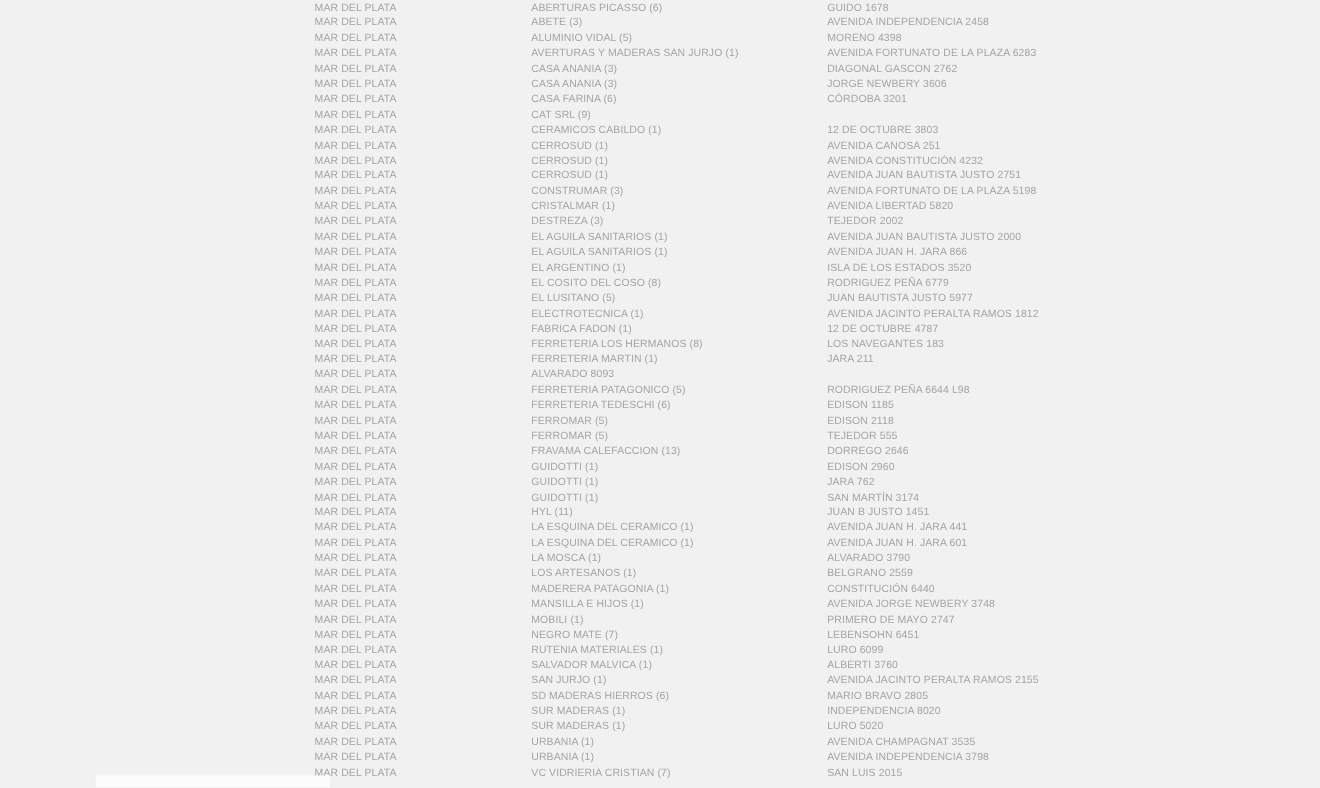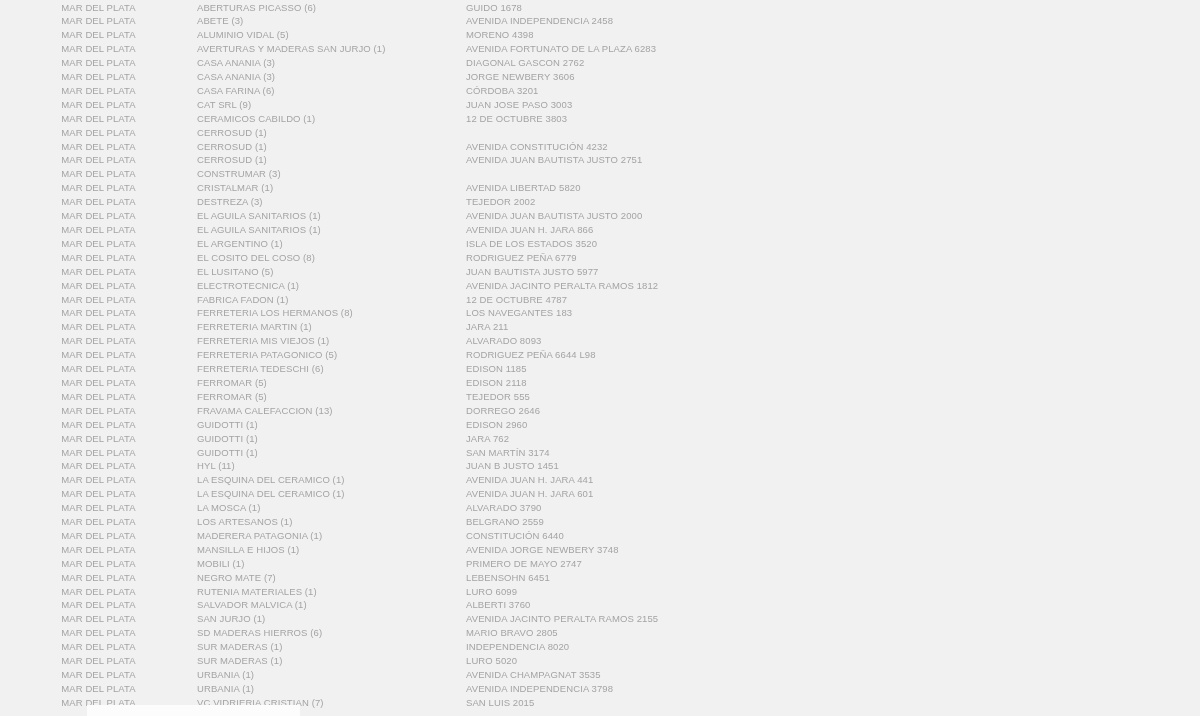--- a/index.html
+++ b/index.html
@@ -23,23 +23,23 @@
   .row {
     display: flex;
     height: 13.92px;
     line-height: 13.92px;
     font-size: 9.5px;
     color: #a4a4a4;
     letter-spacing: 0.1px;
     white-space: nowrap;
   }
   .cell-city {
+    margin-left: 286px;
     width: 197px;
     flex: 0 0 auto;
-    text-align: center;
   }
   .cell-business {
     width: 269px;
     flex: 0 0 auto;
   }
   .cell-address {
     flex: 1 1 auto;
   }
   .page-break-box {
     position: absolute;
@@ -92,49 +92,50 @@
 
   <div class="row">
     <span class="cell-city">MAR DEL PLATA</span>
     <span class="cell-business">CASA FARINA (6)</span>
     <span class="cell-address">CÓRDOBA 3201</span>
   </div>
 
   <div class="row">
     <span class="cell-city">MAR DEL PLATA</span>
     <span class="cell-business">CAT SRL (9)</span>
-    <span class="cell-address">JUAN JOSE PASO 3003</span>
   </div>
 
   <div class="row">
     <span class="cell-city">MAR DEL PLATA</span>
     <span class="cell-business">CERAMICOS CABILDO (1)</span>
     <span class="cell-address">12 DE OCTUBRE 3803</span>
   </div>
 
   <div class="row">
     <span class="cell-city">MAR DEL PLATA</span>
     <span class="cell-business">CERROSUD (1)</span>
+    <span class="cell-address">AVENIDA CANOSA 251</span>
   </div>
 
   <div class="row">
     <span class="cell-city">MAR DEL PLATA</span>
     <span class="cell-business">CERROSUD (1)</span>
     <span class="cell-address">AVENIDA CONSTITUCIÓN 4232</span>
   </div>
 
   <div class="row">
     <span class="cell-city">MAR DEL PLATA</span>
     <span class="cell-business">CERROSUD (1)</span>
     <span class="cell-address">AVENIDA JUAN BAUTISTA JUSTO 2751</span>
   </div>
 
   <div class="row">
     <span class="cell-city">MAR DEL PLATA</span>
     <span class="cell-business">CONSTRUMAR (3)</span>
+    <span class="cell-address">AVENIDA FORTUNATO DE LA PLAZA 5198</span>
   </div>
 
   <div class="row">
     <span class="cell-city">MAR DEL PLATA</span>
     <span class="cell-business">CRISTALMAR (1)</span>
     <span class="cell-address">AVENIDA LIBERTAD 5820</span>
   </div>
 
   <div class="row">
     <span class="cell-city">MAR DEL PLATA</span>
@@ -191,21 +192,20 @@
   </div>
 
   <div class="row">
     <span class="cell-city">MAR DEL PLATA</span>
     <span class="cell-business">FERRETERIA MARTIN (1)</span>
     <span class="cell-address">JARA 211</span>
   </div>
 
   <div class="row">
     <span class="cell-city">MAR DEL PLATA</span>
-    <span class="cell-business">FERRETERIA MIS VIEJOS (1)</span>
     <span class="cell-address">ALVARADO 8093</span>
   </div>
 
   <div class="row">
     <span class="cell-city">MAR DEL PLATA</span>
     <span class="cell-business">FERRETERIA PATAGONICO (5)</span>
     <span class="cell-address">RODRIGUEZ PEÑA 6644 L98</span>
   </div>
 
   <div class="row">

